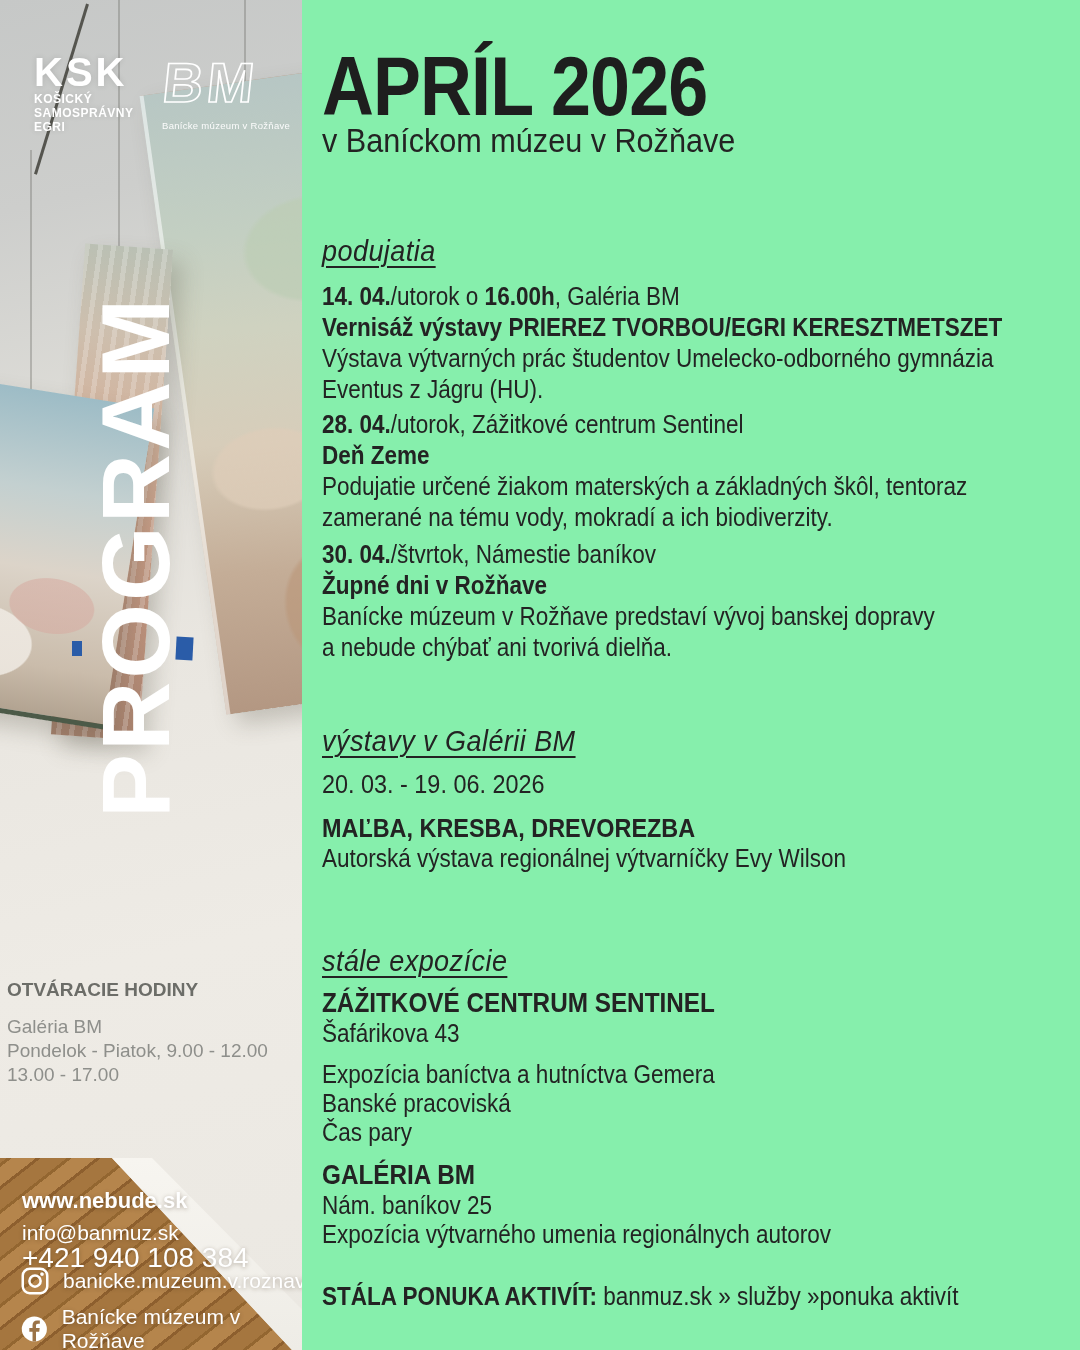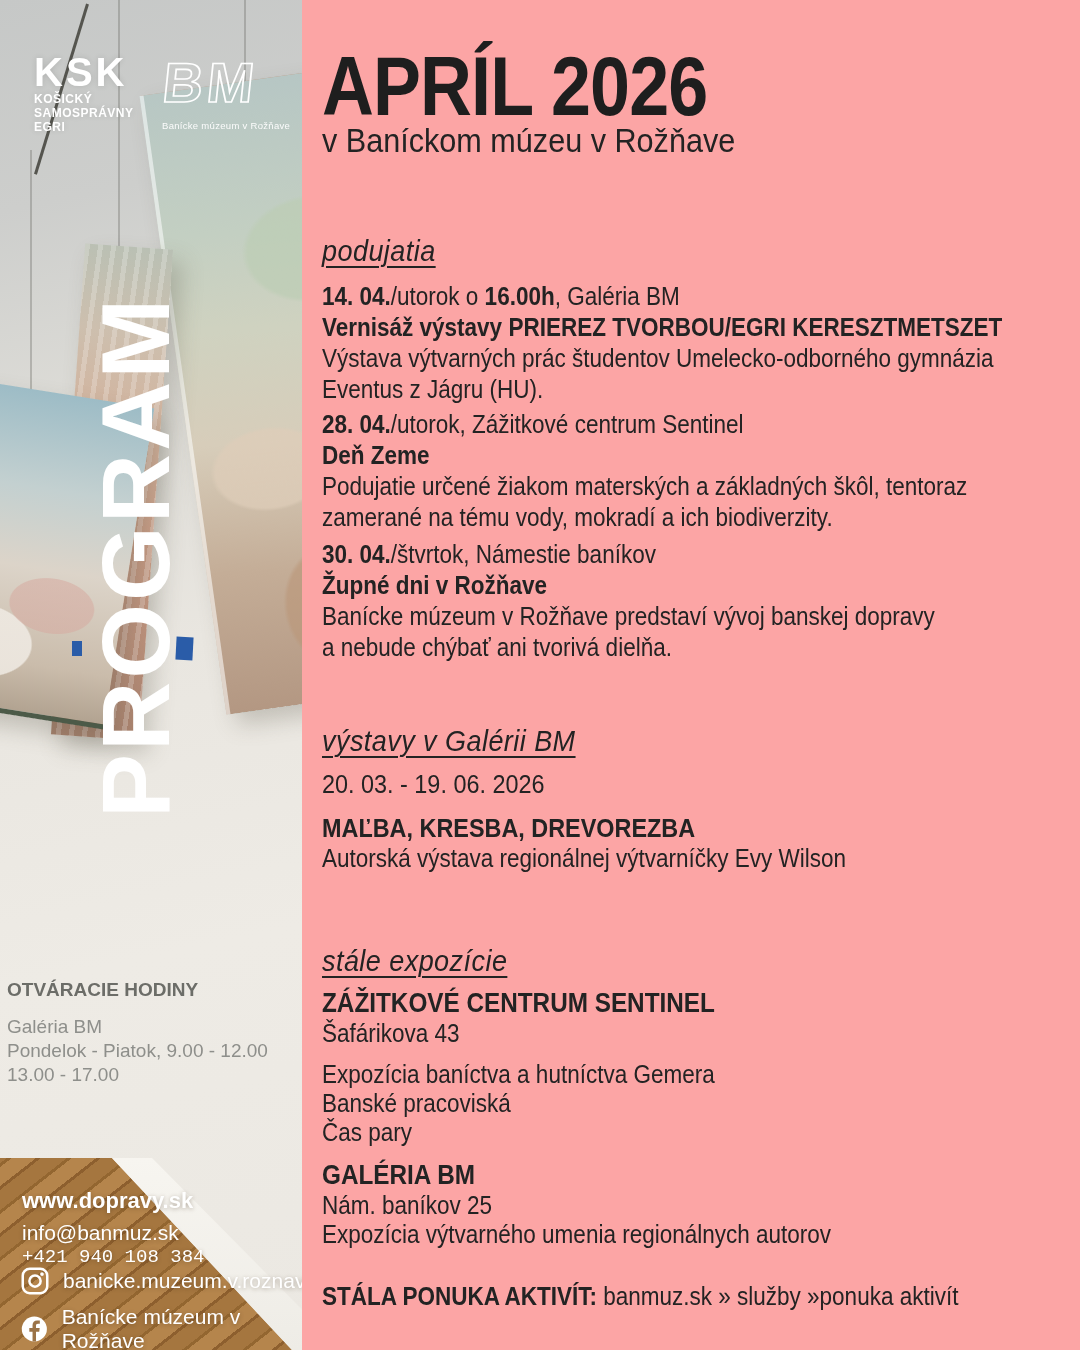--- a/index.html
+++ b/index.html
@@ -1,18 +1,18 @@
 <!DOCTYPE html>
 <html lang="sk"><head>
 <meta charset="utf-8">
 <style>
   html,body{margin:0;padding:0;background:#888;}
   .poster{
     position:relative;width:1080px;height:1350px;margin:0 auto;
-    background:#fca5a5;overflow:hidden;
+    background:#86efac;overflow:hidden;
     font-family:"Liberation Sans",sans-serif;color:#232323;
   }
   
   .photo{
     position:absolute;left:0;top:0;width:302px;height:1350px;overflow:hidden;
     background:linear-gradient(168deg,#c6c8c7 0%,#cdcecc 15%,#dddcd7 30%,#e9e6e0 48%,#eeebe5 70%,#ebe8e2 100%);
   }
   .wire{position:absolute;width:2px;background:rgba(105,105,100,.35);}
   .wire1{left:118px;top:0;height:340px;}
   .wire2{left:244px;top:0;height:150px;}
@@ -66,21 +66,21 @@
     transform:rotate(-90deg);transform-origin:0 0;
     font-size:96px;font-weight:bold;color:#ffffff;letter-spacing:3px;
   }
   .opening-hours{position:absolute;left:7px;top:978px;width:285px;font-size:19px;line-height:24px;}
   .oh-heading{font-weight:bold;color:#6c6d68;margin-bottom:3px;}
   .oh-line{color:#8e8f8b;white-space:pre-line;}
   .oh-gap{height:10px;}
   .contact{position:absolute;left:22px;top:1188px;color:#fff;text-shadow:0 1px 4px rgba(60,40,20,.35);}
   .contact-website{font-size:22px;font-weight:bold;line-height:26px;}
   .contact-email{font-size:21px;line-height:25px;margin-top:6px;}
-  .contact-phone{font-size:19px;line-height:25px;font-family:Liberation Mono, monospace;}
+  .contact-phone{font-size:28px;line-height:25px;}
   .social{position:absolute;left:20px;top:1266px;color:#fff;text-shadow:0 1px 4px rgba(60,40,20,.35);}
   .social-row{display:flex;align-items:center;gap:13px;margin-bottom:9px;font-size:21px;}
   
   .content{
     position:absolute;left:322px;top:0;width:820px;height:1350px;
     transform:scaleX(.9);transform-origin:0 0;color:#232323;
   }
   .content > div, .content > h1, .content > h2{position:absolute;left:0;margin:0;}
   .page-title{top:42px;font-size:84px;line-height:88px;font-weight:bold;letter-spacing:-1px;color:#1e1e1e;transform:scaleX(.95);transform-origin:0 0;white-space:nowrap;}
   .page-subtitle{top:120px;font-size:34px;line-height:40px;font-weight:normal;white-space:nowrap;}
@@ -143,21 +143,21 @@
     <div class="program-vertical">PROGRAM</div>
 
     <div class="opening-hours">
       <div class="oh-heading">OTVÁRACIE HODINY</div>
       <div class="oh-gap"></div>
       <div class="oh-line">Galéria BM</div>
       <div class="oh-line">Pondelok - Piatok, 9.00 - 12.00 13.00 - 17.00</div>
     </div>
 
     <div class="contact">
-      <div class="contact-website">www.dopravy.sk</div>
+      <div class="contact-website">www.nebude.sk</div>
       <div class="contact-email">info@banmuz.sk</div>
       <div class="contact-phone">+421 940 108 384</div>
     </div>
 
     <div class="social">
       <div class="social-row">
         <svg width="30" height="30" viewBox="0 0 24 24">
           <rect x="2.2" y="2.2" width="19.6" height="19.6" rx="5.6" fill="none" stroke="#ffffff" stroke-width="2"></rect>
           <circle cx="12" cy="12" r="4.5" fill="none" stroke="#ffffff" stroke-width="2"></circle>
           <circle cx="17.6" cy="6.4" r="1.5" fill="#ffffff"></circle>

